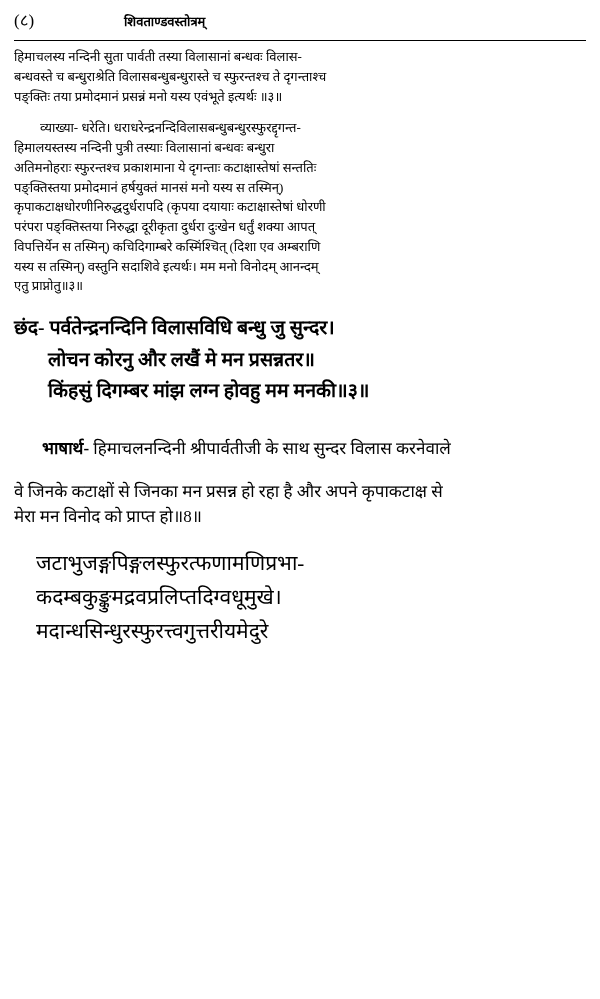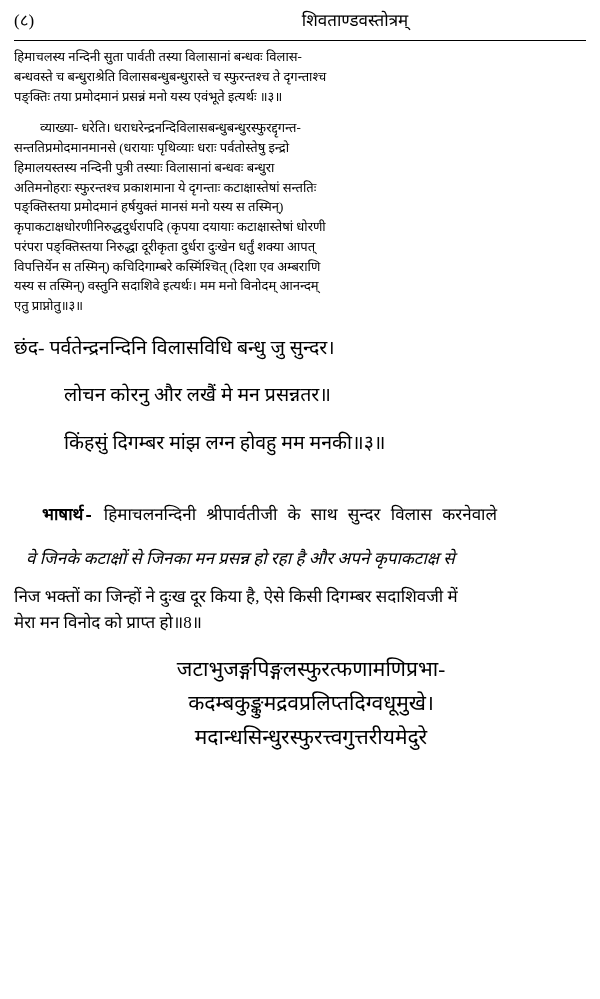--- a/index.html
+++ b/index.html
@@ -28,24 +28,25 @@
     height: 30px;
     margin-bottom: 2px;
   }
   .page-number {
     font-size: 17px;
     letter-spacing: 0px;
     width: 90px;
     flex: none;
   }
   .header-title {
-    font-size: 17px;
+    font-size: 13px;
     flex: 1;
-    text-align: center;
+    text-align: left;
     padding-left: 20px;
+    font-weight: bold;
   }
   .rule {
     border: none;
     border-top: 1.6px solid #000;
     margin: 0 0 6px 0;
   }
   .verse-block {
     font-size: 13px;
     line-height: 1.52;
     text-align: justify;
@@ -53,48 +54,48 @@
   }
   .verse-block p {
     margin: 0 0 0 0;
   }
   .gap-md { height: 12px; }
   .gap-lg { height: 16px; }
 
   .chanda-wrap {
     font-size: 19.5px;
     line-height: 1.62;
+    font-weight: bold;
   }
   .chanda-first {
     margin: 0;
   }
   .chanda-line {
-    margin: 16px;
+    margin: 0;
     padding-left: 34px;
   }
   .bhasharth {
     font-size: 17px;
     line-height: 1.52;
     text-align: justify;
   }
   .bhasharth .lead {
     text-indent: 28px;
-    font-family: Liberation Mono, monospace;
   }
   .bold-label {
     font-weight: bold;
   }
   .shloka {
     font-size: 21px;
     line-height: 1.62;
     text-align: center;
   }
   .shloka p {
     margin: 0;
-    text-align: center;
+    text-align: left;
     padding-left: 22px;
   }
 </style>
 </head>
 <body>
 
 <div class="page">
 
   <div class="header">
     <div class="page-number">(८)</div>
@@ -109,21 +110,20 @@
     <p>पङ्क्तिः तया प्रमोदमानं प्रसन्नं मनो यस्य एवंभूते इत्यर्थः ॥३॥</p>
   </div>
 
   <div class="gap-md"></div>
 
   <div class="verse-block">
     <p style="text-indent:26px;">
       <span>व्याख्या-</span>
       <span>धरेति। धराधरेन्द्रनन्दिविलासबन्धुबन्धुरस्फुरद्दृगन्त-</span>
     </p>
-    <p>सन्ततिप्रमोदमानमानसे (धरायाः पृथिव्याः धराः पर्वतोस्तेषु इन्द्रो</p>
     <p>हिमालयस्तस्य नन्दिनी पुत्री तस्याः विलासानां बन्धवः बन्धुरा</p>
     <p>अतिमनोहराः स्फुरन्तश्च प्रकाशमाना ये दृगन्ताः कटाक्षास्तेषां सन्ततिः</p>
     <p>पङ्क्तिस्तया प्रमोदमानं हर्षयुक्तं मानसं मनो यस्य स तस्मिन्)</p>
     <p>कृपाकटाक्षधोरणीनिरुद्धदुर्धरापदि (कृपया दयायाः कटाक्षास्तेषां धोरणी</p>
     <p>परंपरा पङ्क्तिस्तया निरुद्धा दूरीकृता दुर्धरा दुःखेन धर्तुं शक्या आपत्</p>
     <p>विपत्तिर्येन स तस्मिन्) कचिदिगाम्बरे कस्मिंश्चित् (दिशा एव अम्बराणि</p>
     <p>यस्य स तस्मिन्) वस्तुनि सदाशिवे इत्यर्थः। मम मनो विनोदम् आनन्दम्</p>
     <p>एतु प्राप्नोतु॥३॥</p>
   </div>
 
@@ -138,22 +138,21 @@
     <p class="chanda-line">किंहसुं दिगम्बर मांझ लग्न होवहु मम मनकी॥३॥</p>
   </div>
 
   <div class="gap-md"></div>
 
   <div class="bhasharth">
     <p class="lead">
       <span class="bold-label">भाषार्थ-</span>
       <span>हिमाचलनन्दिनी श्रीपार्वतीजी के साथ सुन्दर विलास करनेवाले</span>
     </p>
-    <p style="margin:12px;font-style:italic;">वे जिनके कटाक्षों से जिनका मन प्रसन्न हो रहा है और अपने कृपाकटाक्ष से</p>
-    <p style="margin:0;">निज भक्तों का जिन्हों ने दुःख दूर किया है, ऐसे किसी दिगम्बर सदाशिवजी में</p>
+    <p style="margin:0;">वे जिनके कटाक्षों से जिनका मन प्रसन्न हो रहा है और अपने कृपाकटाक्ष से</p>
     <p style="margin:0;">मेरा मन विनोद को प्राप्त हो॥8॥</p>
   </div>
 
   <div class="gap-lg"></div>
 
   <div class="shloka">
     <p>जटाभुजङ्गपिङ्गलस्फुरत्फणामणिप्रभा-</p>
     <p>कदम्बकुङ्कुमद्रवप्रलिप्तदिग्वधूमुखे।</p>
     <p>मदान्धसिन्धुरस्फुरत्त्वगुत्तरीयमेदुरे</p>
   </div>

